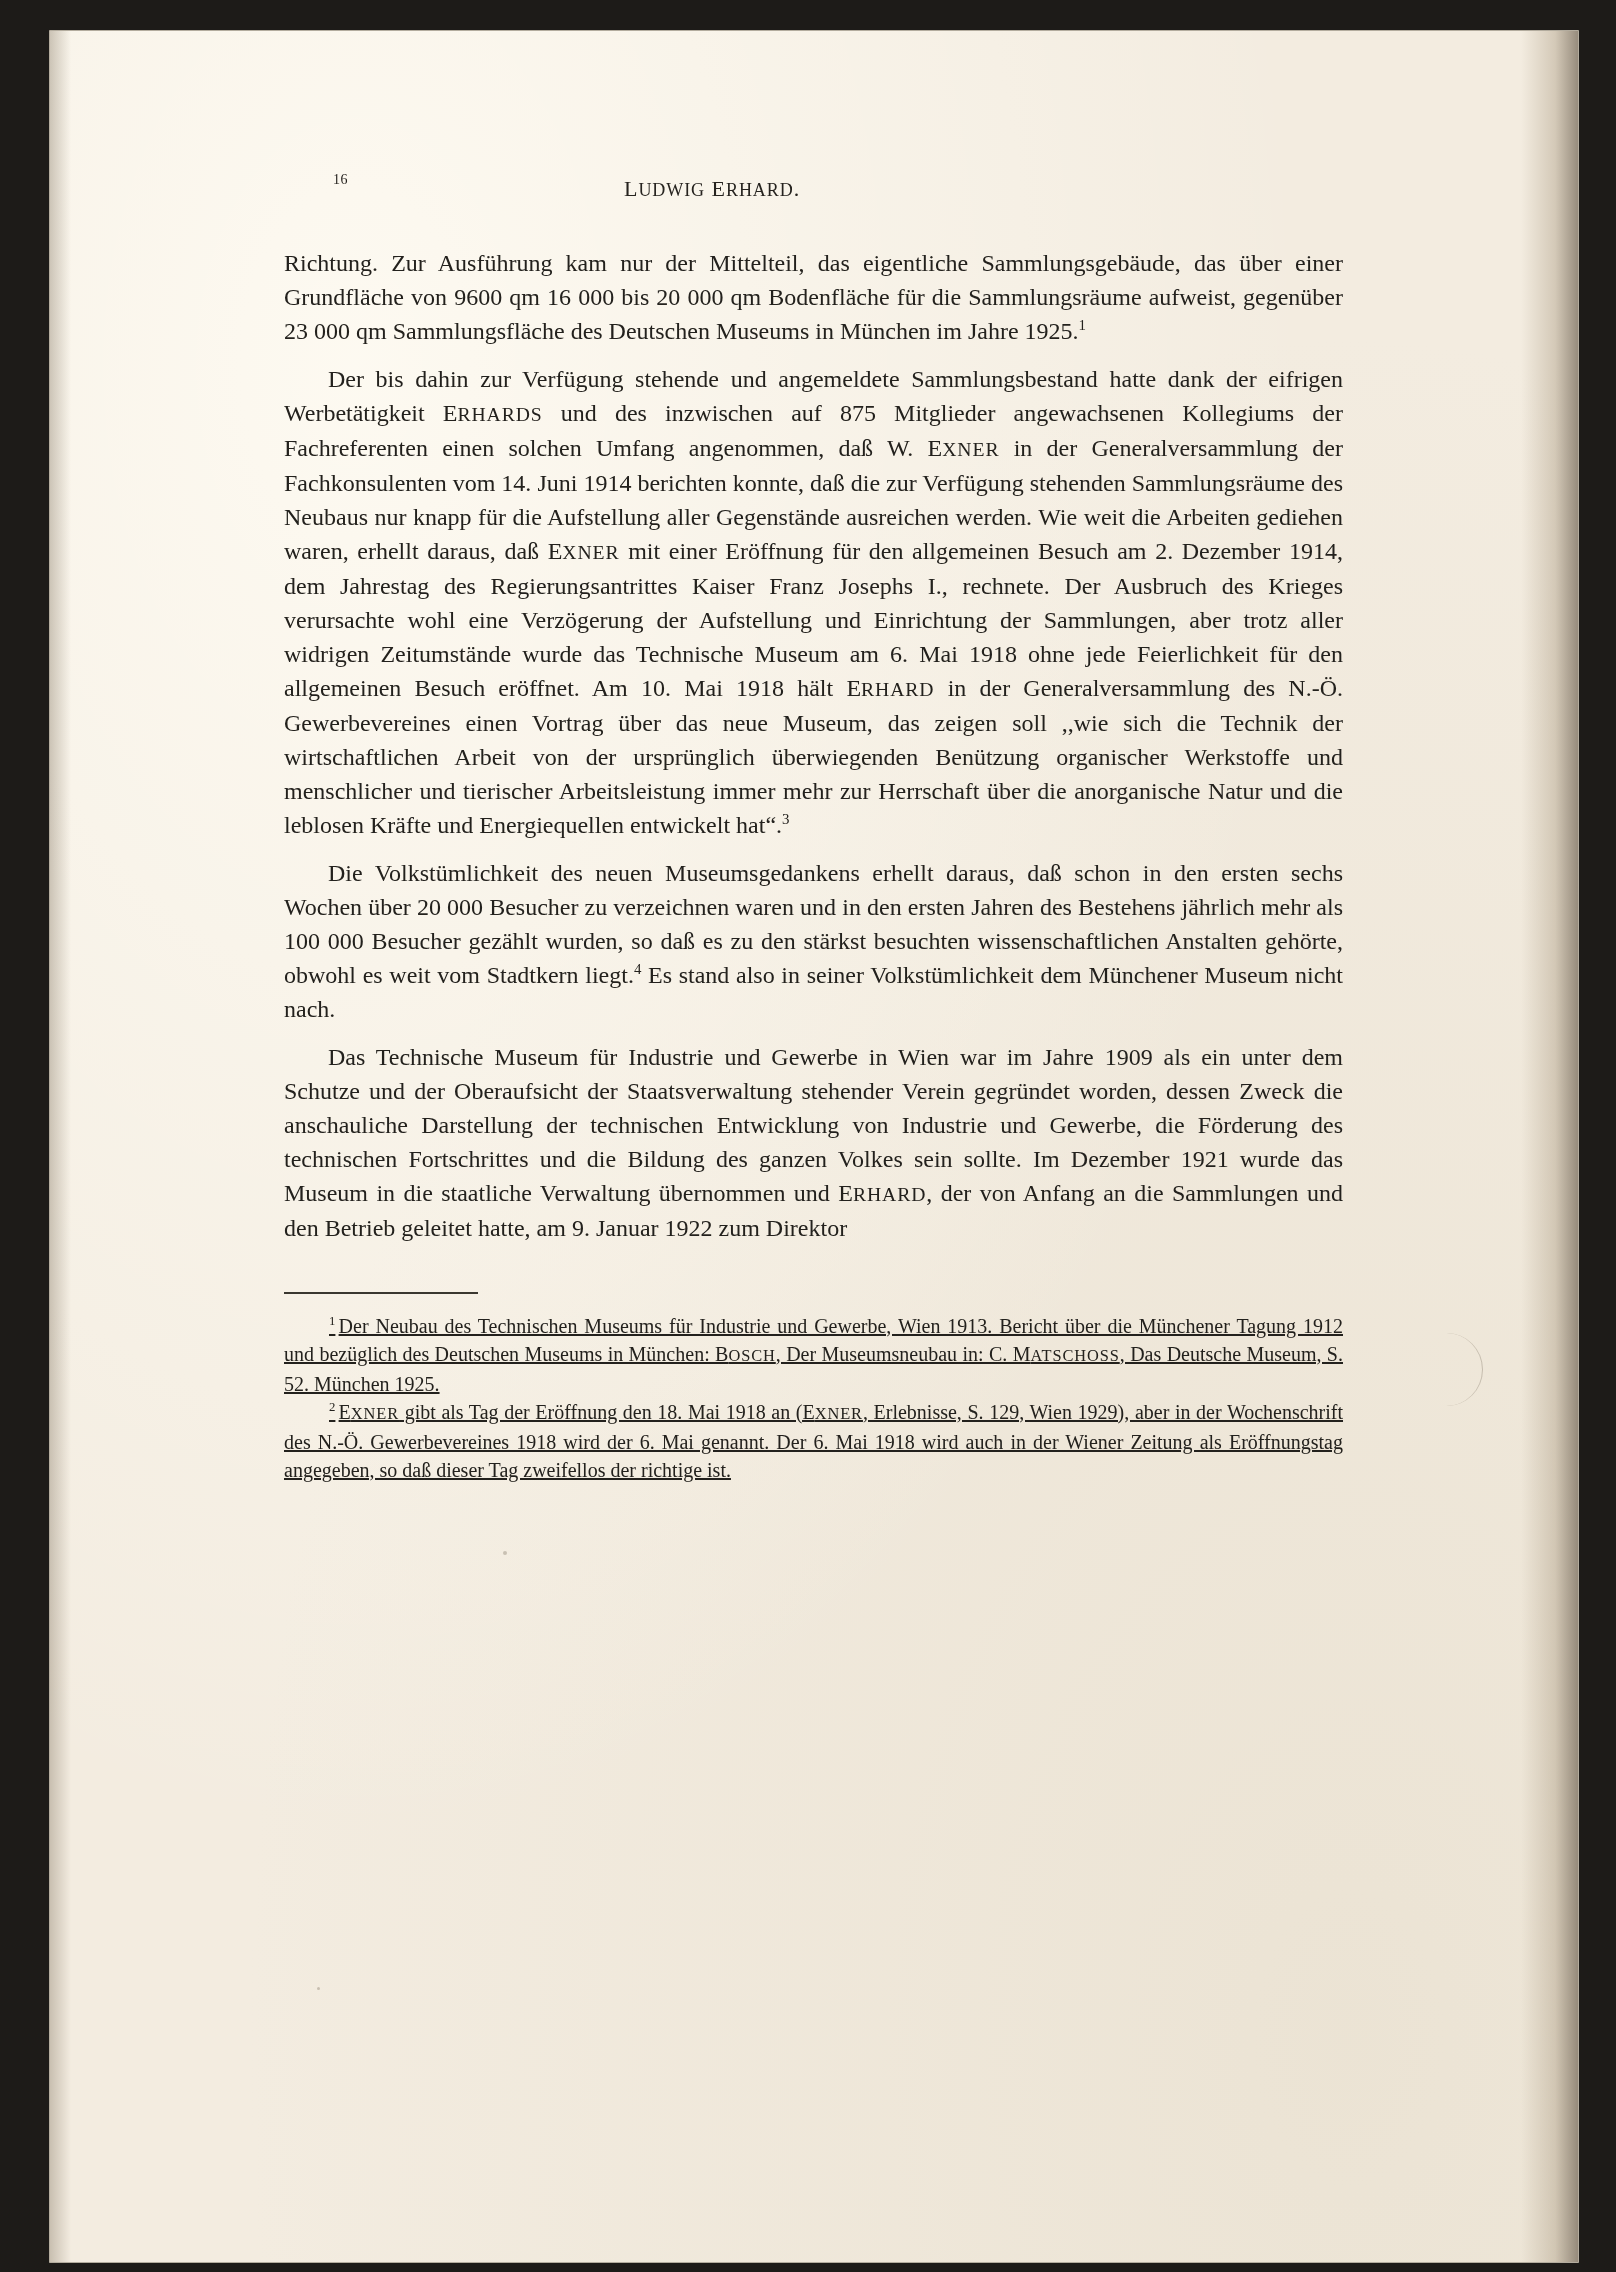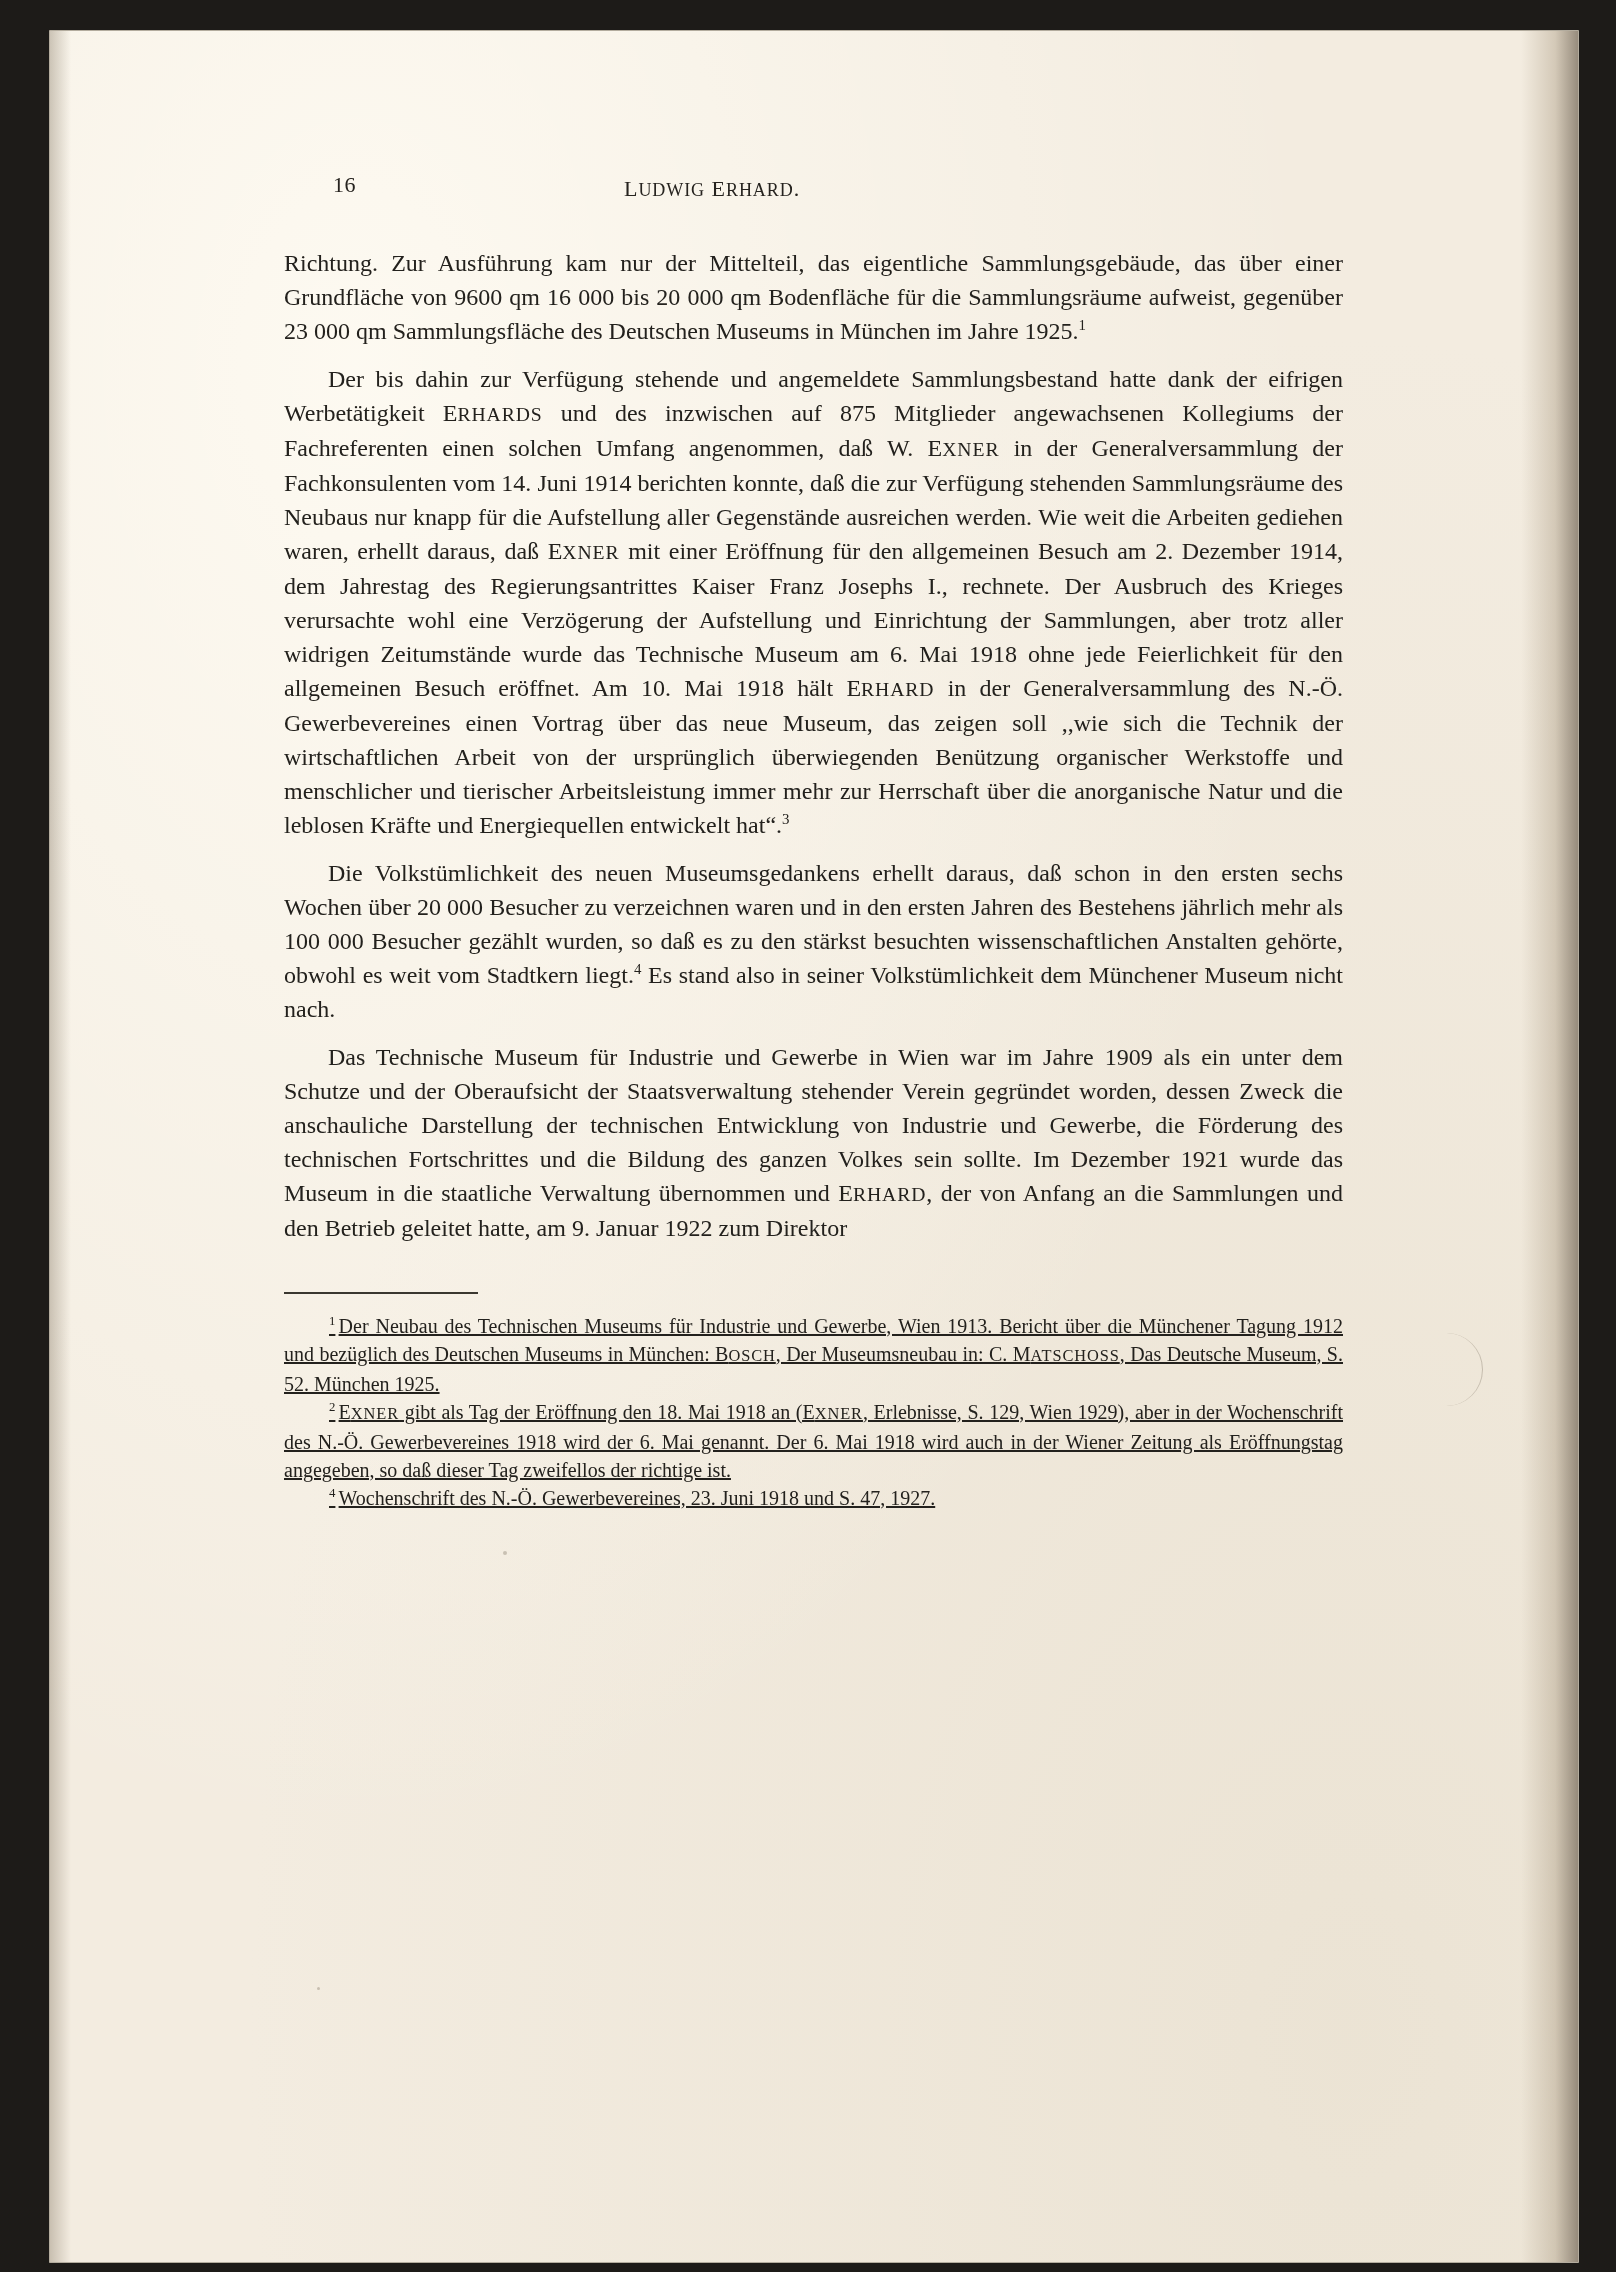--- a/index.html
+++ b/index.html
@@ -70,21 +70,21 @@
   
   .runhead {
     position: relative;
     height: 42px;
     margin-bottom: 32px;
   }
   .folio {
     position: absolute;
     left: 49px;
     top: 0;
-    font-size: 22px;
+    font-size: 14px;
     color: #26231f;
     letter-spacing: 0.4px;
     text-align: right;
   }
   .runtitle {
     position: absolute;
     left: 340px;
     top: 4px;
     font-size: 22px;
     color: #26231f;
@@ -190,18 +190,17 @@
 
     <p class="body indent"><span>Die Volkstümlichkeit des neuen Museumsgedankens erhellt daraus, daß schon in den ersten sechs Wochen über 20 000 Besucher zu verzeichnen waren und in den ersten Jahren des Bestehens jährlich mehr als 100 000 Besucher gezählt wurden, so daß es zu den stärkst besuchten wissenschaftlichen Anstalten gehörte, obwohl es weit vom Stadtkern liegt.</span><sup>4</sup><span> Es stand also in seiner Volkstümlichkeit dem Münchener Museum nicht nach.</span></p>
 
     <p class="body indent"><span>Das Technische Museum für Industrie und Gewerbe in Wien war im Jahre 1909 als ein unter dem Schutze und der Oberaufsicht der Staatsverwaltung stehender Verein gegründet worden, dessen Zweck die anschauliche Darstellung der technischen Entwicklung von Industrie und Gewerbe, die Förderung des technischen Fortschrittes und die Bildung des ganzen Volkes sein sollte. Im Dezember 1921 wurde das Museum in die staatliche Verwaltung übernommen und E<span class="sc">RHARD</span>, der von Anfang an die Sammlungen und den Betrieb geleitet hatte, am 9. Januar 1922 zum Direktor</span></p>
 
     <div class="rule"></div>
 
     <div class="notes">
       <p class="note"><span class="num">1</span><span>Der Neubau des Technischen Museums für Industrie und Gewerbe, Wien 1913. Bericht über die Münchener Tagung 1912 und bezüglich des Deutschen Museums in München: B<span class="sc">OSCH</span>, Der Museumsneubau in: C. M<span class="sc">ATSCHOSS</span>, Das Deutsche Museum, S. 52. München 1925.</span></p>
       <p class="note"><span class="num">2</span><span>E<span class="sc">XNER</span> gibt als Tag der Eröffnung den 18. Mai 1918 an (E<span class="sc">XNER</span>, Erlebnisse, S. 129, Wien 1929), aber in der Wochenschrift des N.-Ö. Gewerbevereines 1918 wird der 6. Mai genannt. Der 6. Mai 1918 wird auch in der Wiener Zeitung als Eröffnungstag angegeben, so daß dieser Tag zweifellos der richtige ist.</span></p>
-      <p class="note"><span class="num">4</span><span>Wochenschrift des N.-Ö. Gewerbevereines, 23. Juni 1918 und S. 47, 1927.</span></p>
     </div>
 
   </div>
 </div>
 
 
 </body></html>

